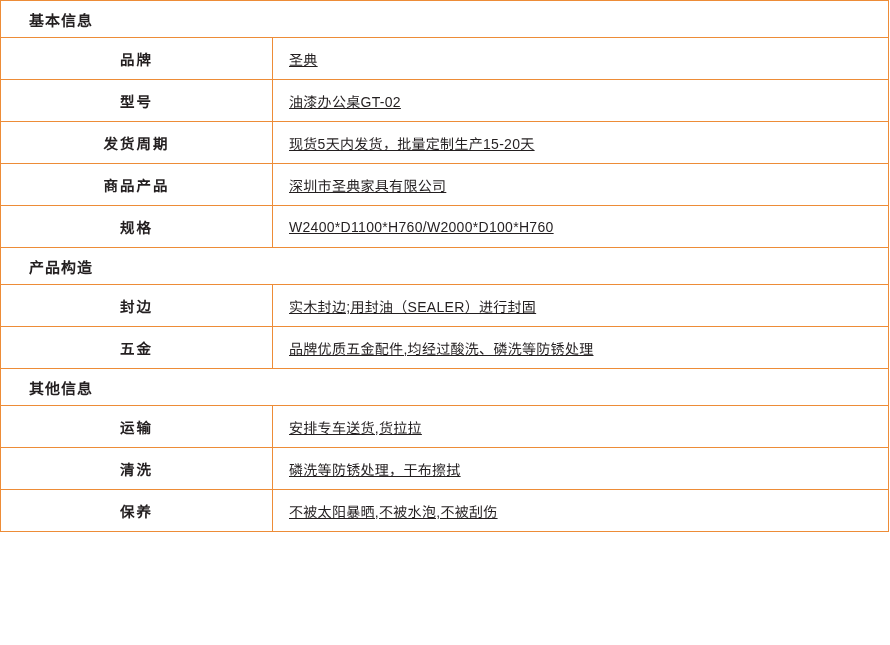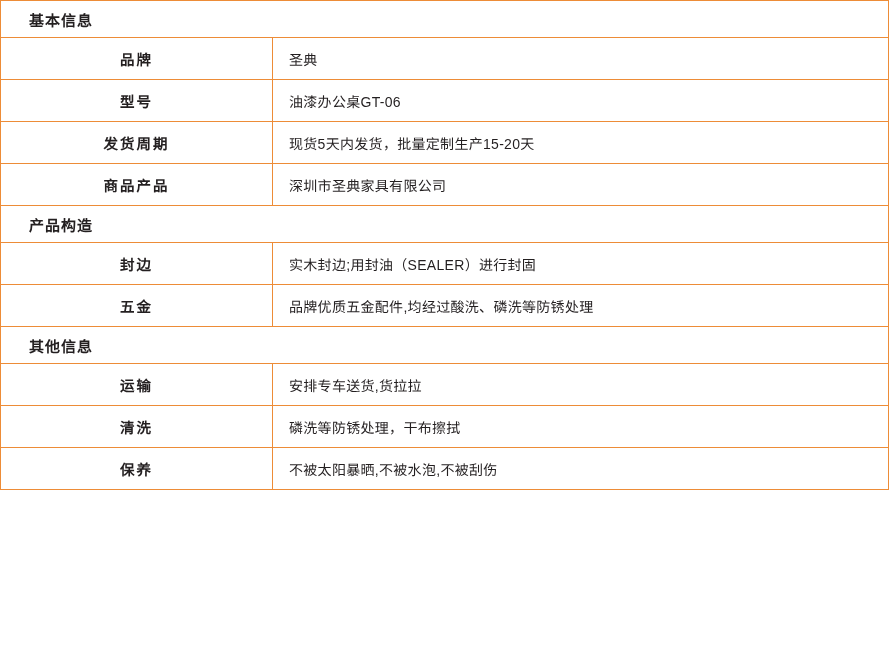--- a/index.html
+++ b/index.html
@@ -41,20 +41,21 @@
     text-align: center;
     font-size: 14.5px;
     letter-spacing: 2px;
     font-weight: bold;
   }
   td.value-cell {
     text-align: left;
     padding-left: 16px;
     font-size: 14px;
     letter-spacing: 0.3px;
+    text-decoration: underline;
   }
   .nowrap {
     white-space: nowrap;
     overflow: hidden;
     text-overflow: clip;
   }
 </style>
 </head>
 <body>
 
@@ -67,29 +68,33 @@
 
     <tr class="section-row">
       <td colspan="2">基本信息</td>
     </tr>
     <tr class="data-row">
       <td class="label-cell nowrap">品牌</td>
       <td class="value-cell nowrap">圣典</td>
     </tr>
     <tr class="data-row">
       <td class="label-cell nowrap">型号</td>
-      <td class="value-cell nowrap">油漆办公桌GT-06</td>
+      <td class="value-cell nowrap">油漆办公桌GT-02</td>
     </tr>
     <tr class="data-row">
       <td class="label-cell nowrap">发货周期</td>
       <td class="value-cell nowrap">现货5天内发货，批量定制生产15-20天</td>
     </tr>
     <tr class="data-row">
       <td class="label-cell nowrap">商品产品</td>
       <td class="value-cell nowrap">深圳市圣典家具有限公司</td>
+    </tr>
+    <tr class="data-row">
+      <td class="label-cell nowrap">规格</td>
+      <td class="value-cell nowrap">W2400*D1100*H760/W2000*D100*H760</td>
     </tr>
 
     <tr class="section-row">
       <td colspan="2">产品构造</td>
     </tr>
     <tr class="data-row">
       <td class="label-cell nowrap">封边</td>
       <td class="value-cell nowrap">实木封边;用封油（SEALER）进行封固</td>
     </tr>
     <tr class="data-row">

